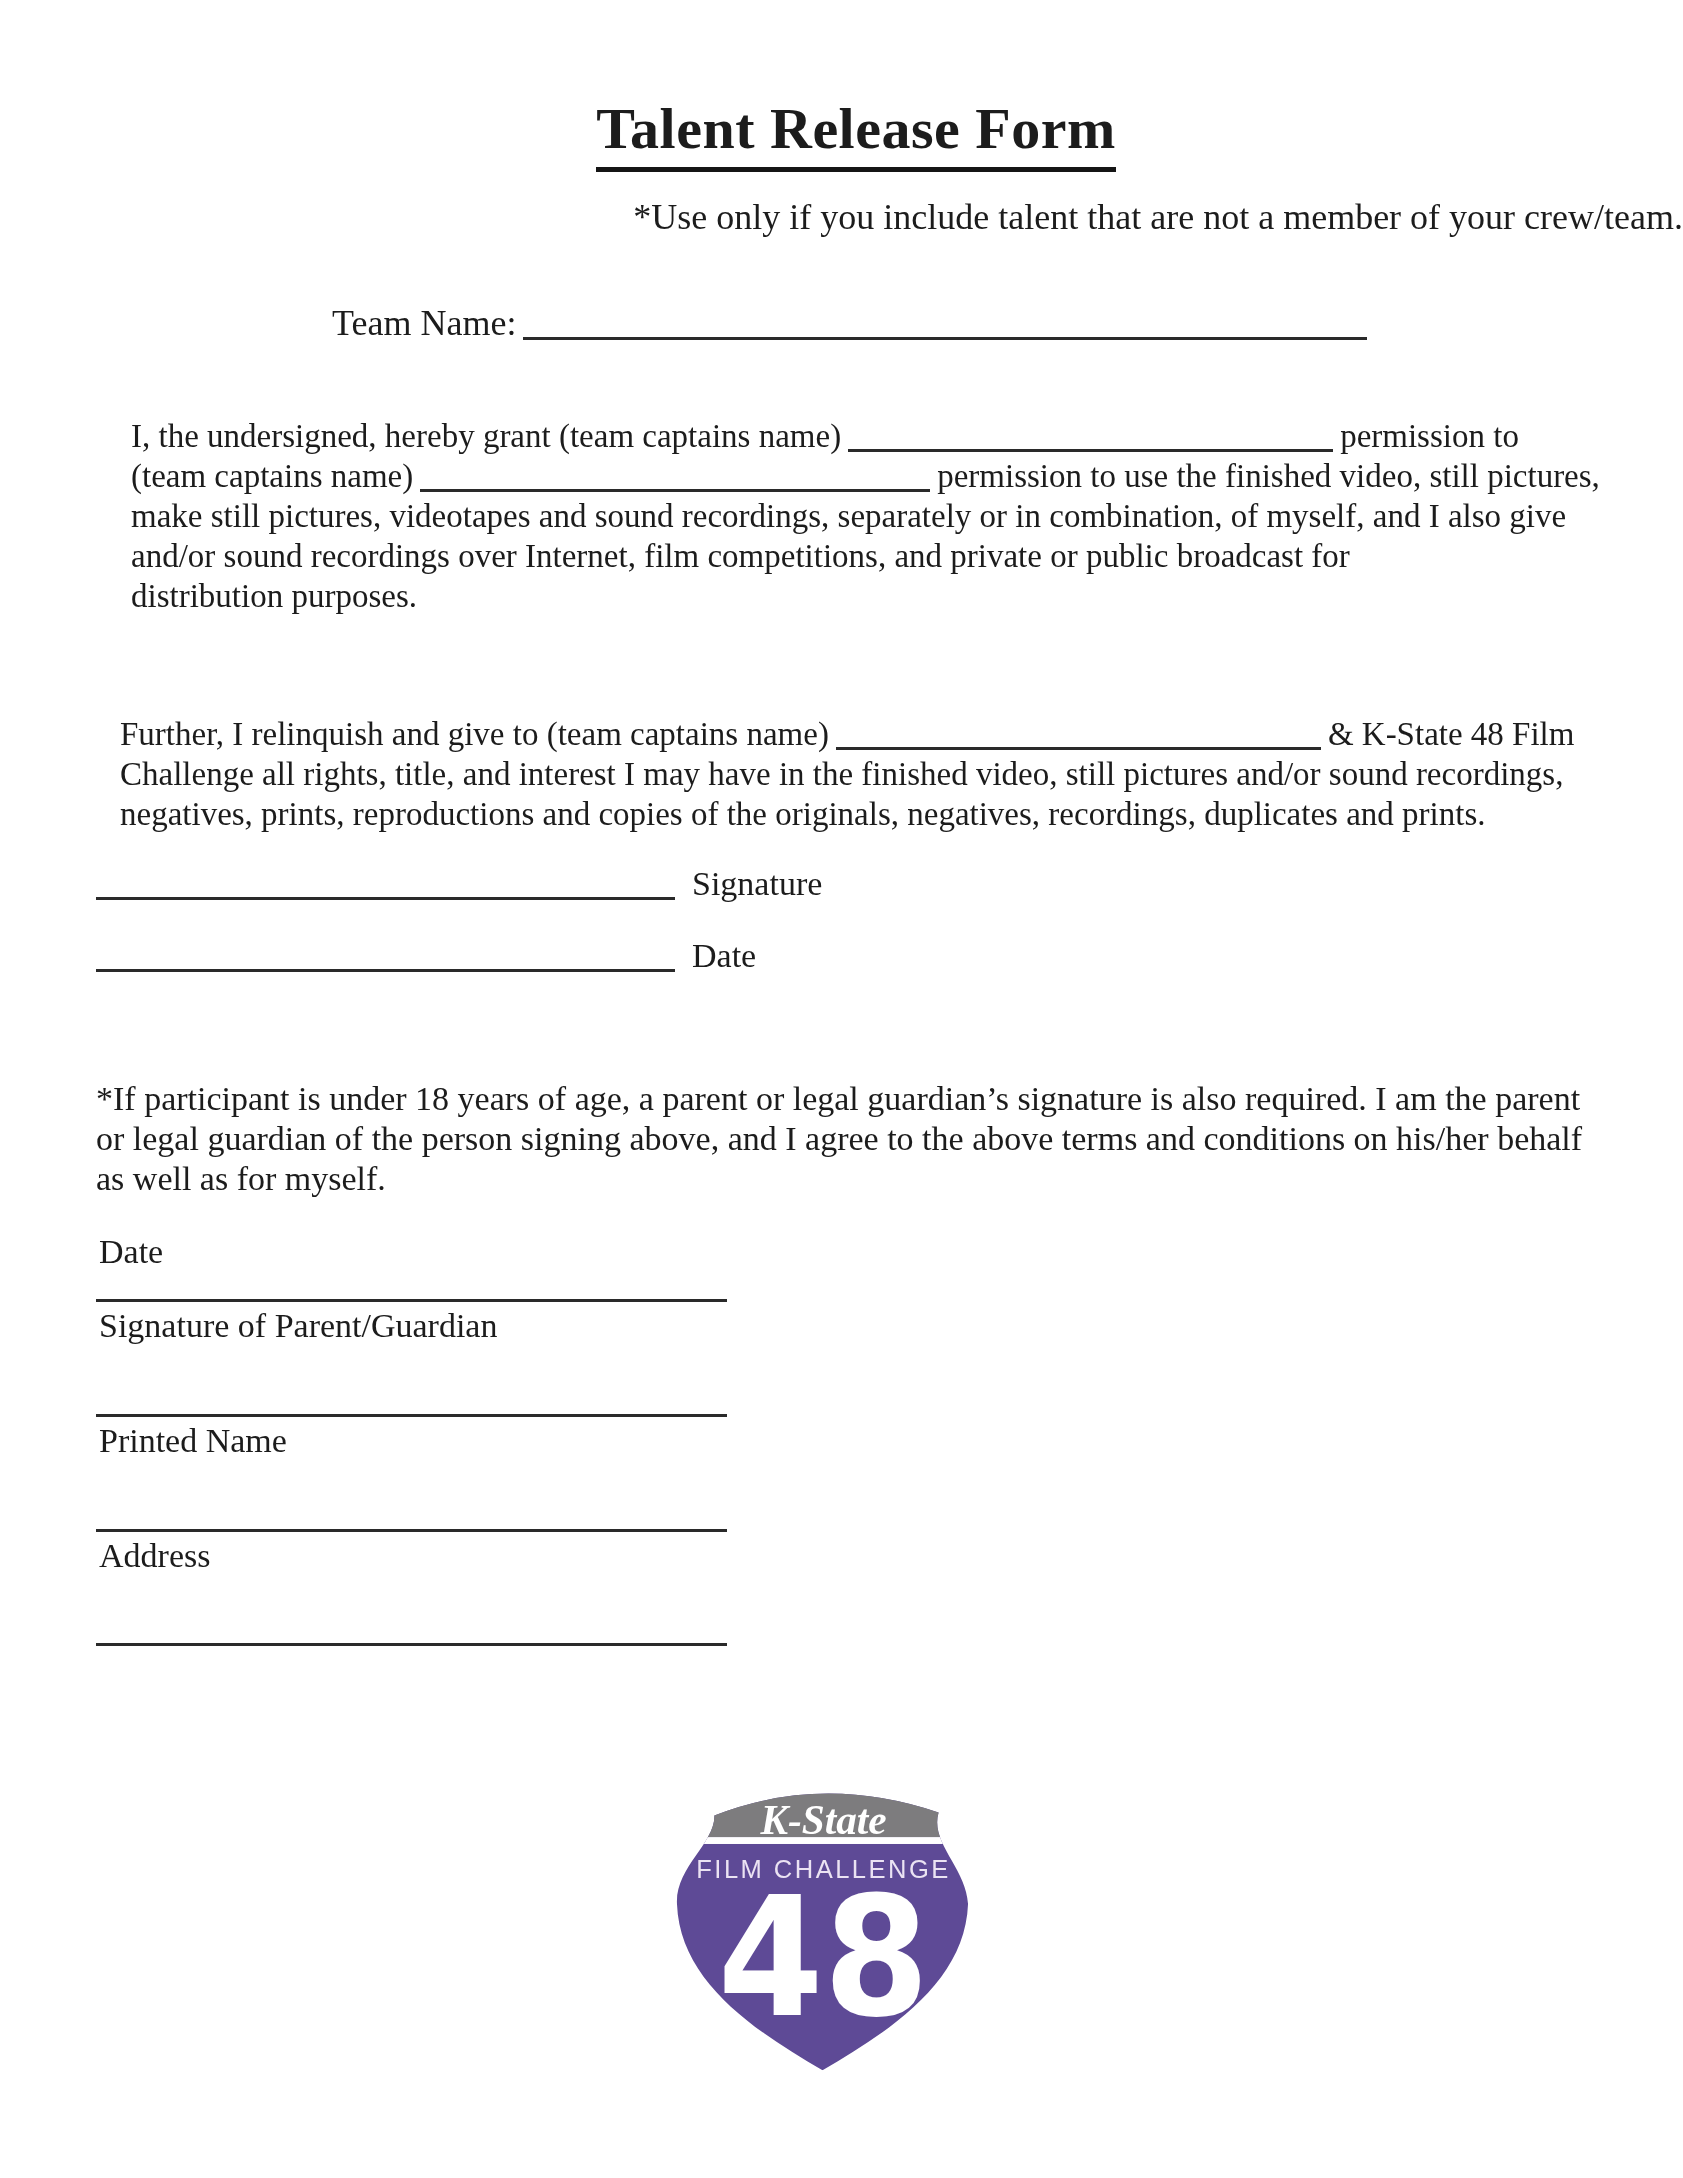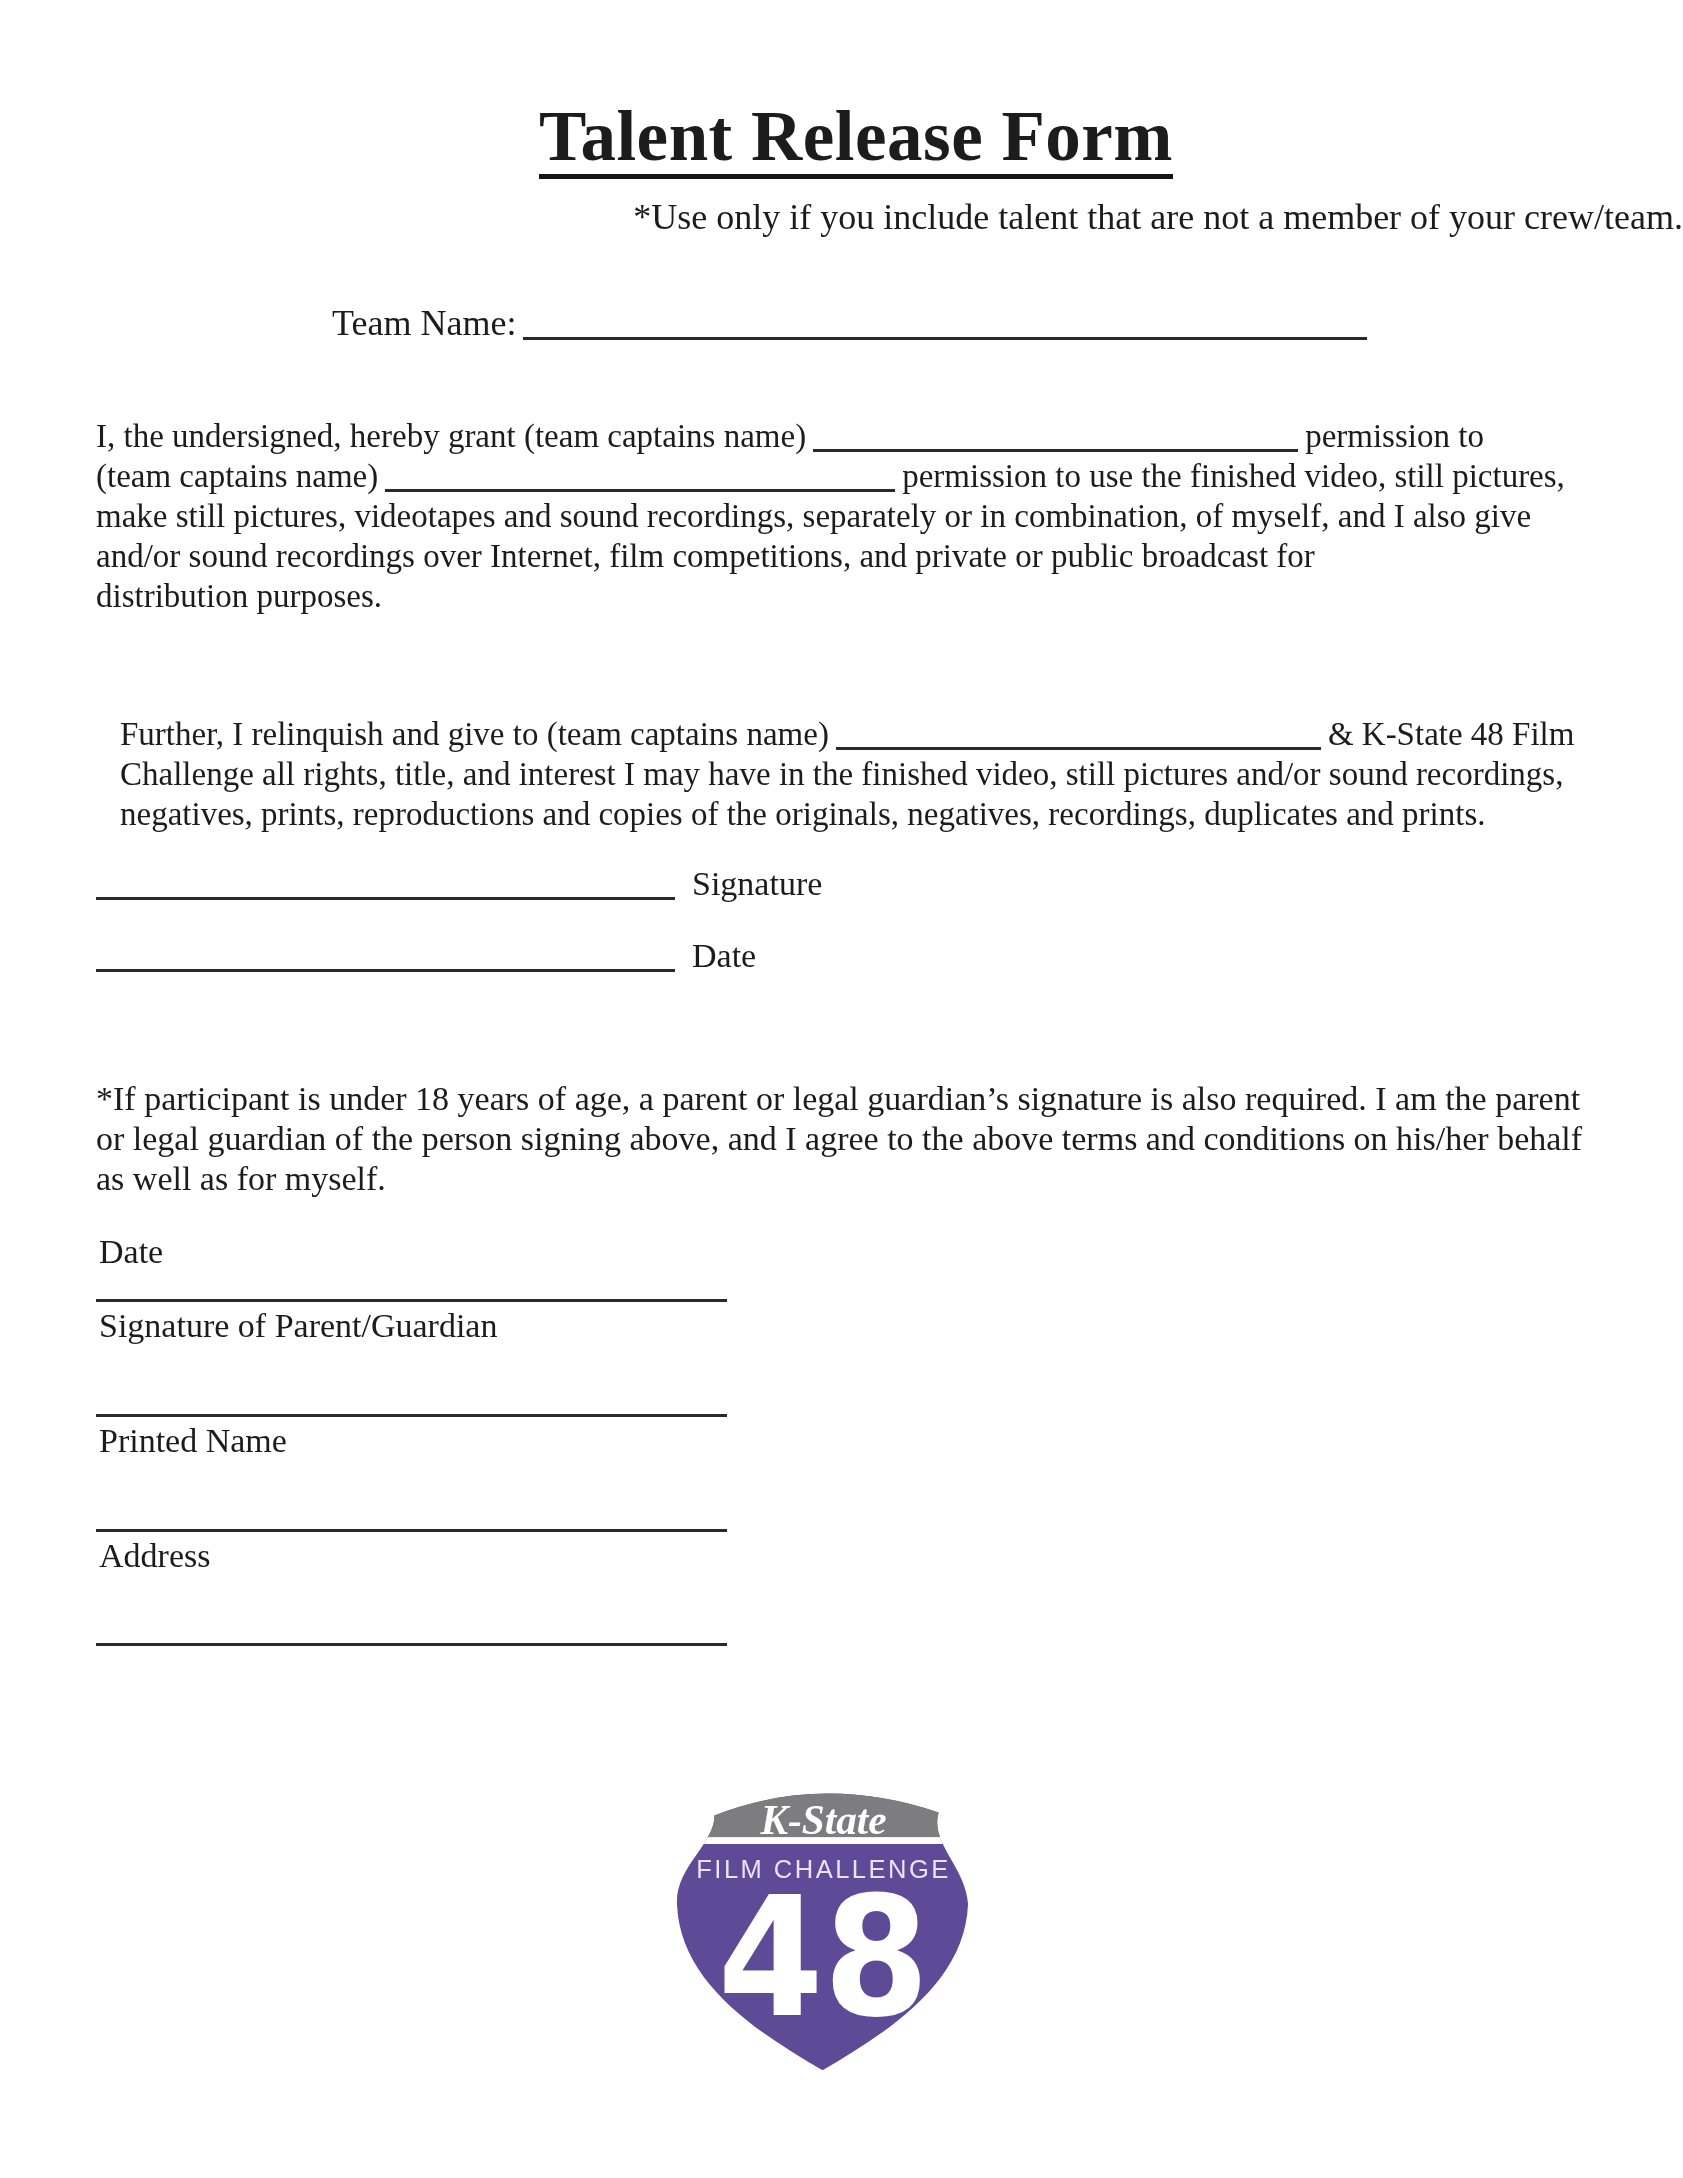--- a/index.html
+++ b/index.html
@@ -8,22 +8,22 @@
     width:1683px; height:2178px;
     background:#ffffff;
     font-family:"Liberation Serif", serif;
     color:#1c1c1c;
     overflow:hidden;
   }
   
   .title-wrap { position:absolute; top:99px; left:0; width:1683px; text-align:center; }
   .title {
     display:inline-block;
-    font-size:71px; font-weight:bold; line-height:1.05;
-    border-bottom:5px solid #151515; padding-bottom:0;
+    font-size:58px; font-weight:bold; line-height:1.05;
+    border-bottom:5px solid #151515; padding-bottom:7px;
     letter-spacing:0.5px;
     margin-left:29px;
   }
   
   .subtitle { position:absolute; top:196px; left:0; width:1683px; text-align:right; font-size:36px;font-family:Liberation Serif, serif; }
   
   .team-row { position:absolute; top:301px; left:332px; font-size:36px; white-space:nowrap;text-align:right; }
   
   .blank {
     display:inline-block;
@@ -31,21 +31,21 @@
     height:0.85em;
     margin:0 7px;
     transform:translateY(5px);
   }
   .team-blank { width:844px; }
   .b490 { width:485px; }
   .b515 { width:510px; }
   .sigblank { width:579px; margin-left:0; }
   
   .para { position:absolute; left:96px; font-size:33px; line-height:40px; white-space:nowrap; }
-  .p1 { top:416px; }
+  .p1 { top:416px;margin-left:35px; }
   .p2 { top:714px;margin-left:24px; }
   .p3 { top:1079px; font-size:34px; }
   
   .sig-row { position:absolute; left:96px; font-size:34px; white-space:nowrap; }
   .row-sig { top:863px; }
   .row-date { top:935px; }
   .sig-label { margin-left:10px; }
   
   .field-label { position:absolute; left:99px; font-size:34px; }
   .lbl-date { top:1233px; }

